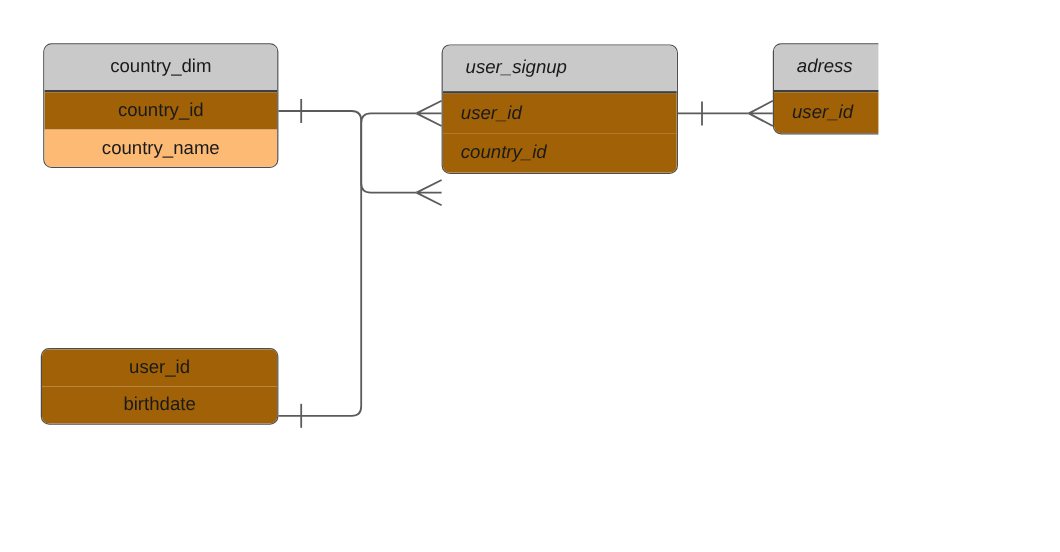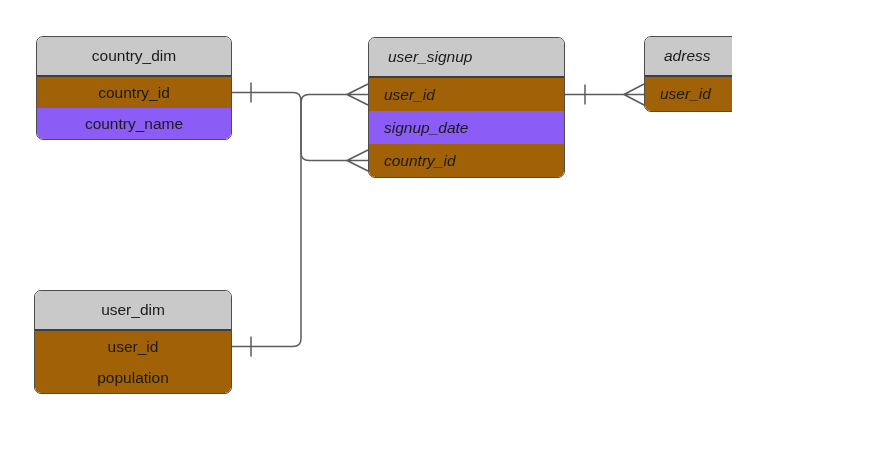--- a/index.html
+++ b/index.html
@@ -28,21 +28,21 @@
     background:#c9c9c9;
     border-bottom:2px solid #3f3f3f;
     white-space:nowrap;
   }
   .e-row{
     height:var(--rh);
     line-height:var(--rh);
     background:#a16207;
     white-space:nowrap;
   }
-  .e-row.alt{background:#8b5cf6;}
+  .e-row.alt{background:#fdba74;}
   .centered{text-align:center;}
   .italic{font-style:italic;}
   .italic .e-row{text-align:left;padding-left:15px;}
   .italic .e-header{text-align:left;padding-left:19px;}
 </style>
 </head>
 <body>
 
 <div class="canvas">
 
@@ -69,28 +69,26 @@
 
   <div class="entity centered" style="left:36px;top:36px;width:196px;--rh:31px">
     <div class="e-header">country_dim</div>
     <div class="e-row">country_id</div>
     <div class="e-row alt">country_name</div>
   </div>
 
   <div class="entity italic" style="left:368px;top:37px;width:197px;--rh:33px">
     <div class="e-header">user_signup</div>
     <div class="e-row">user_id</div>
-    <div class="e-row alt">signup_date</div>
     <div class="e-row">country_id</div>
   </div>
 
   <div class="entity italic" style="left:644px;top:36px;width:196px;--rh:34px">
     <div class="e-header">adress</div>
     <div class="e-row">user_id</div>
   </div>
 
   <div class="entity centered" style="left:34px;top:290px;width:198px;--rh:31px">
-    <div class="e-header">user_dim</div>
     <div class="e-row">user_id</div>
-    <div class="e-row">population</div>
+    <div class="e-row">birthdate</div>
   </div>
 
 </div>
 
 </body></html>

